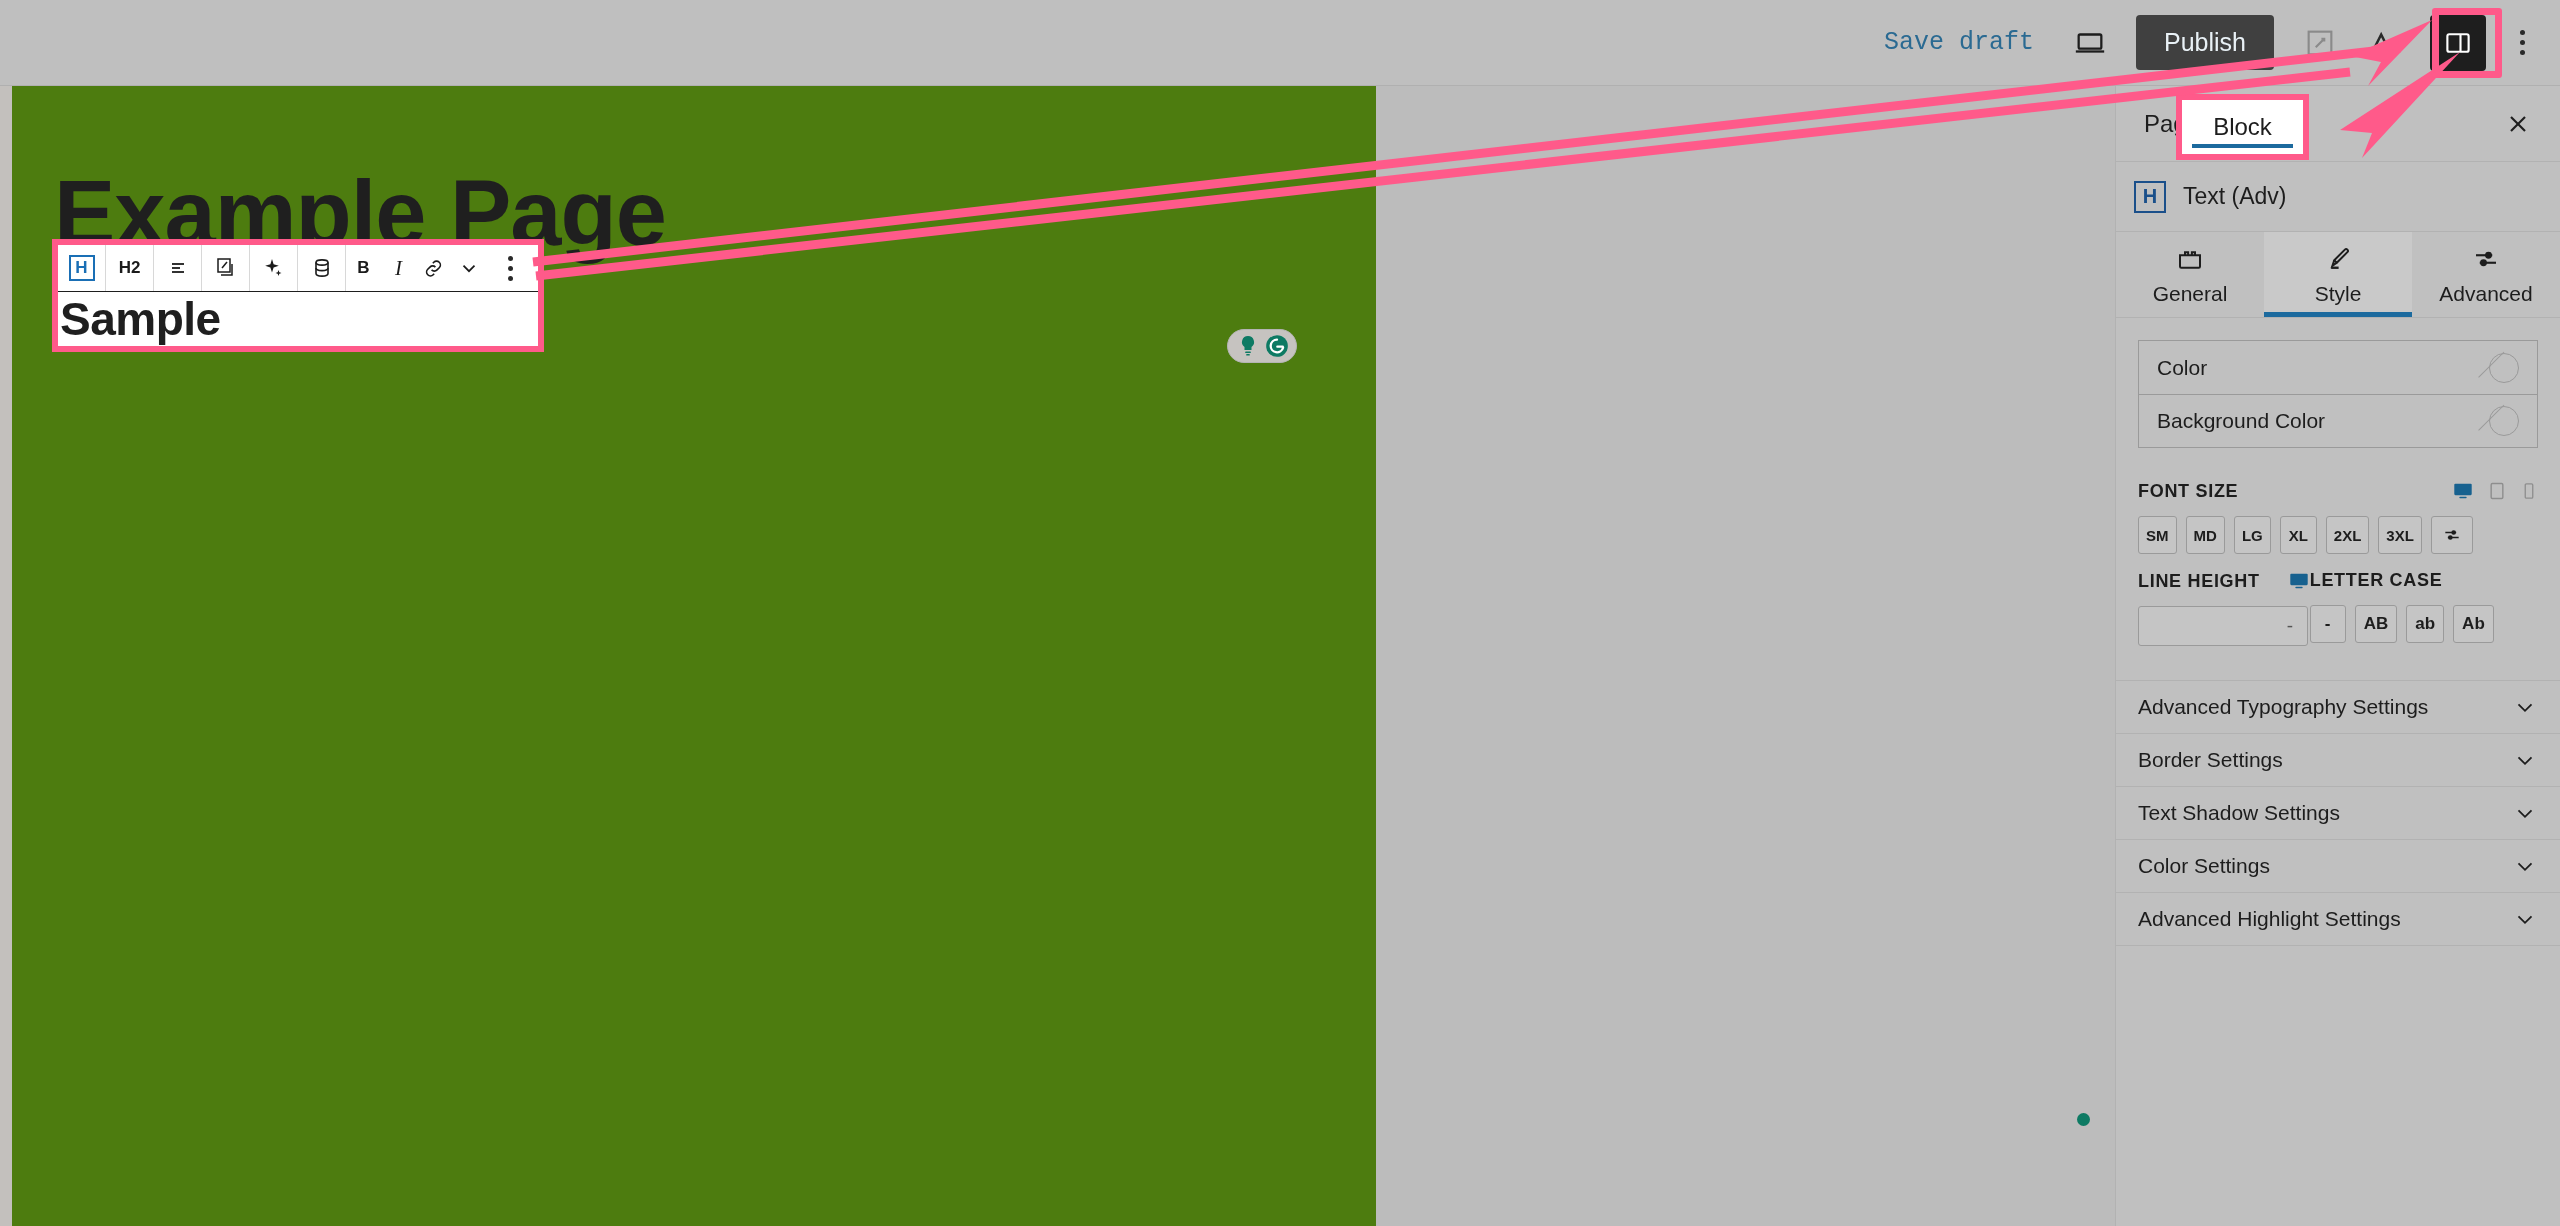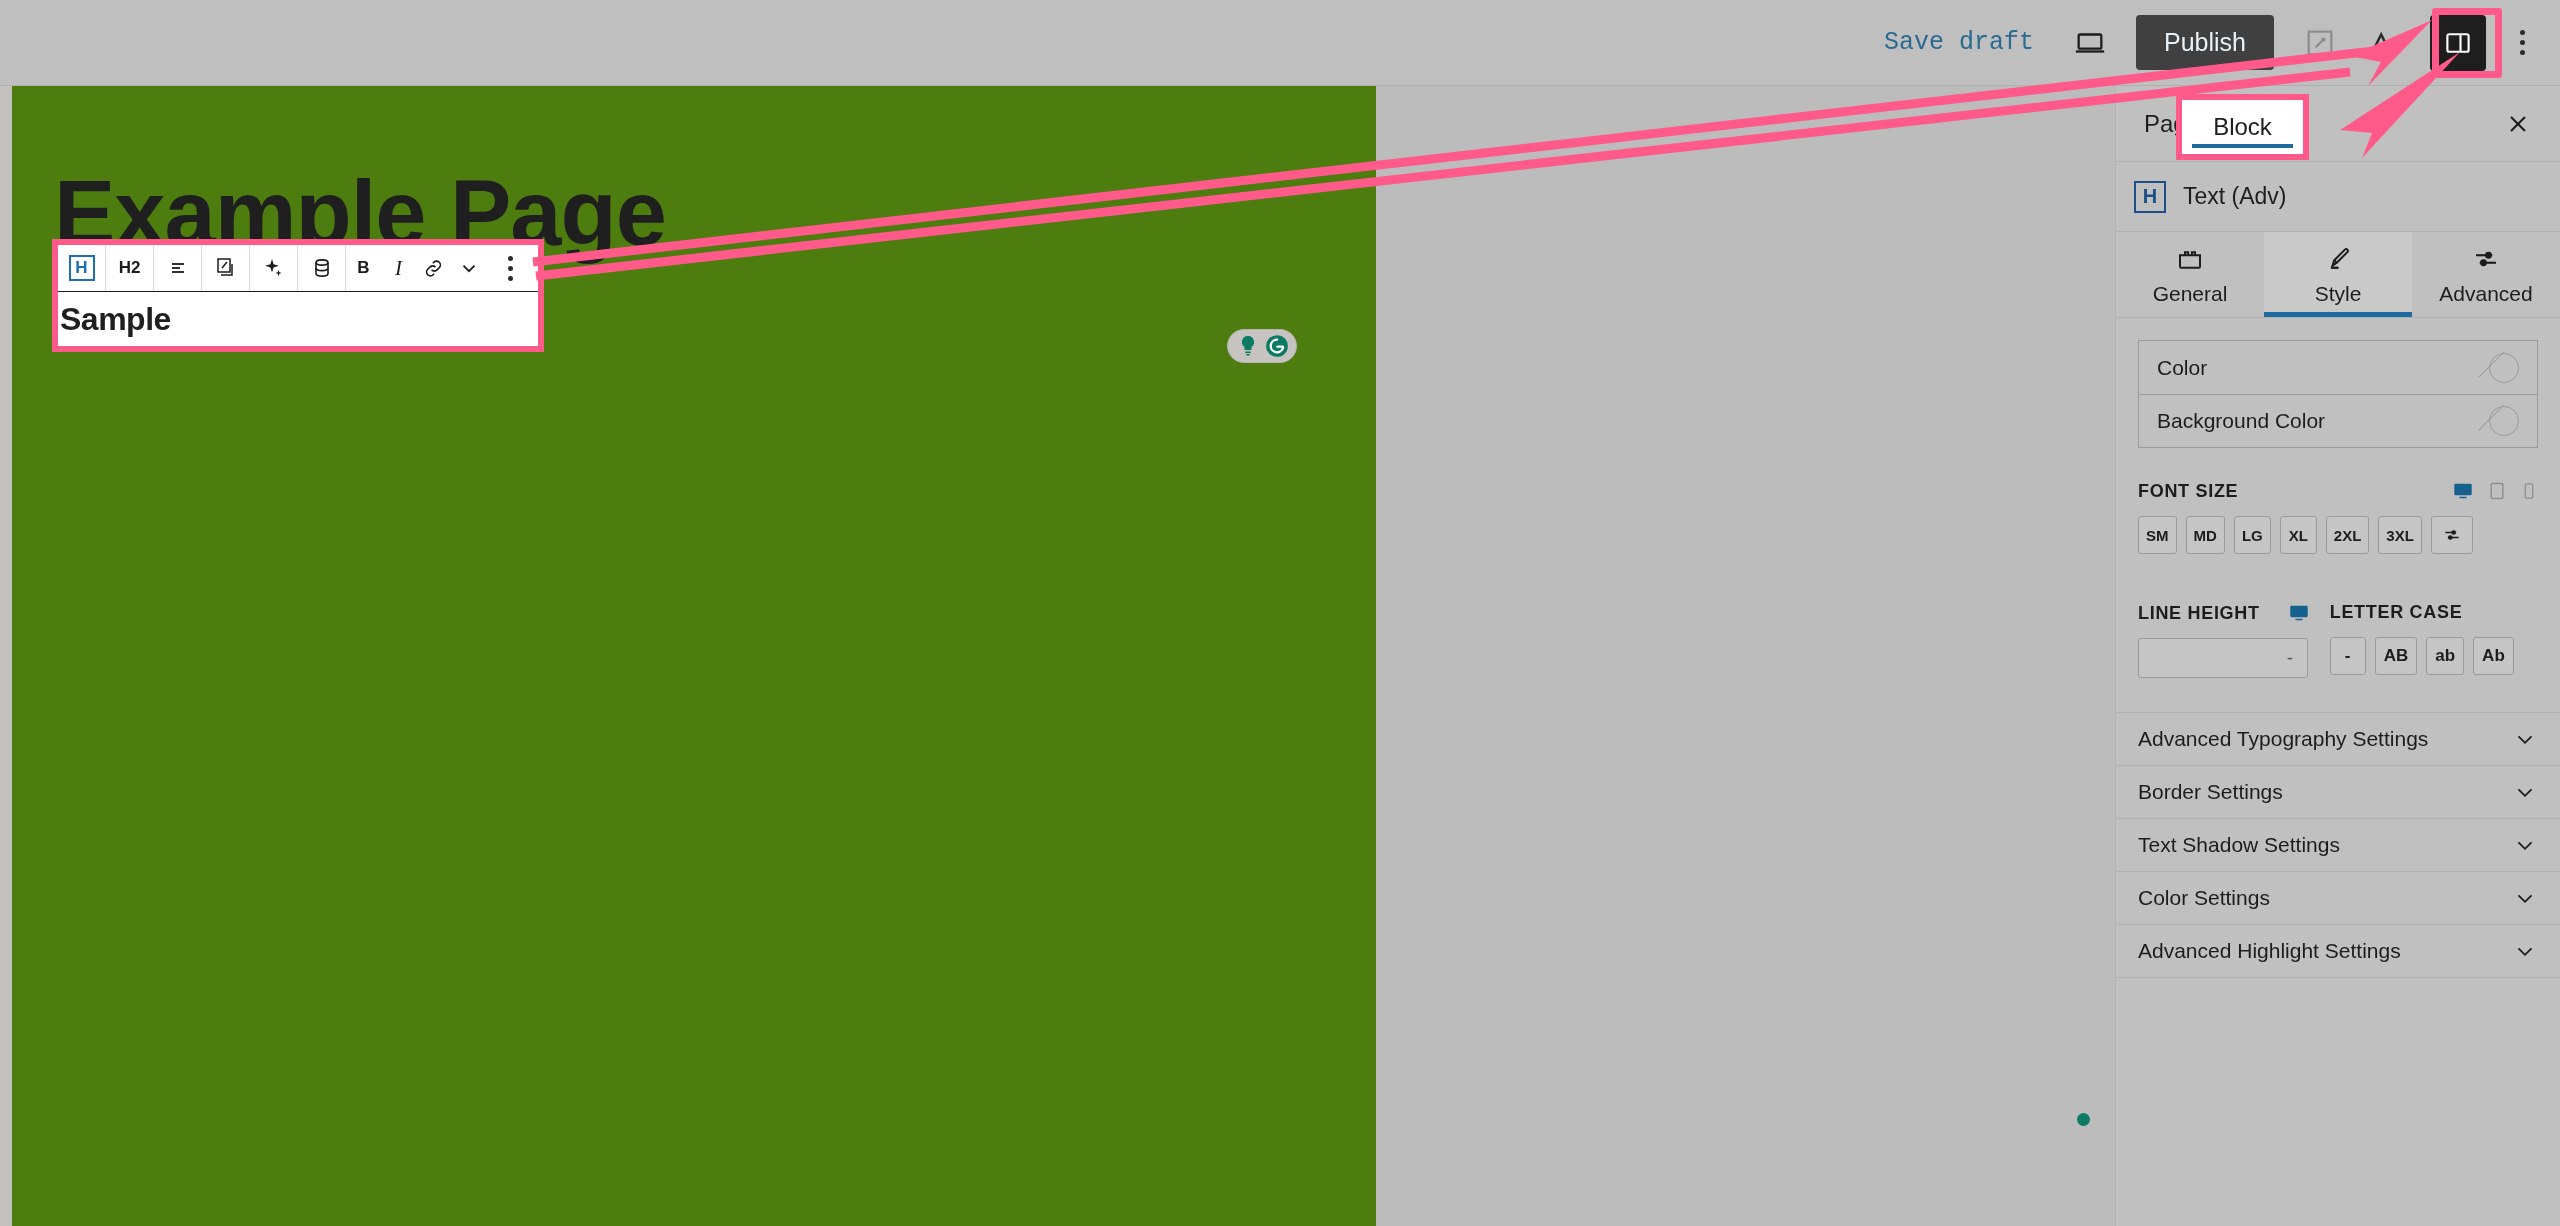--- a/index.html
+++ b/index.html
@@ -89,21 +89,21 @@
     display: flex; align-items: center; justify-content: center;
     color: #1a6fb5; font-weight: 700; font-size: 17px;
   }
   .tb-label { font-size: 17px; font-weight: 700; color: #1b1b1b; }
   .tb-label.serif-i { font-family: "Liberation Serif", serif; font-style: italic; font-weight: 400; font-size: 21px; }
   #block-content {
     position: absolute; left: 0; top: 47px; right: 0; bottom: 0;
     display: flex; align-items: center; padding-left: 2px;
   }
   #sample-heading {
-    font-size: 32px; font-weight: 700; color: #1f1f1f; letter-spacing: -0.5px;
+    font-size: 46px; font-weight: 700; color: #1f1f1f; letter-spacing: -0.5px;
   }
 
   
   #grammarly-widget {
     position: absolute; left: 1215px; top: 243px;
     width: 70px; height: 34px;
     border: 1px solid #b4b4b4; border-radius: 17px;
     background: #c6c3c0;
     display: flex; align-items: center; justify-content: center; gap: 3px;
     cursor: pointer;
@@ -205,21 +205,21 @@
   .btn-row { display: flex; gap: 9px; margin-top: 14px; }
   .sz-btn {
     min-width: 37px; height: 38px; padding: 0 7px;
     border: 1px solid #9a9a9a; background: #c5c5c5;
     display: flex; align-items: center; justify-content: center;
     font-size: 15px; font-weight: 700; color: #1d1d1d;
     border-radius: 3px; cursor: pointer;
   }
   .sz-btn.icon-only { width: 42px; }
 
-  #lh-lc-row { display: flex; margin-top: 48px; gap: 20px; }
+  #lh-lc-row { display: flex; margin-top: 16px; }
   #lh-col { flex: 0 0 auto; }
   #lh-input {
     width: 170px; height: 40px; margin-top: 14px;
     border: 1px solid #9a9a9a; background: #c5c5c5;
     border-radius: 3px; display: flex; align-items: center;
     justify-content: flex-end; padding-right: 14px;
     font-size: 19px; color: #555; cursor: text;
   }
   .lc-btn {
     min-width: 36px; height: 38px; padding: 0 8px;

